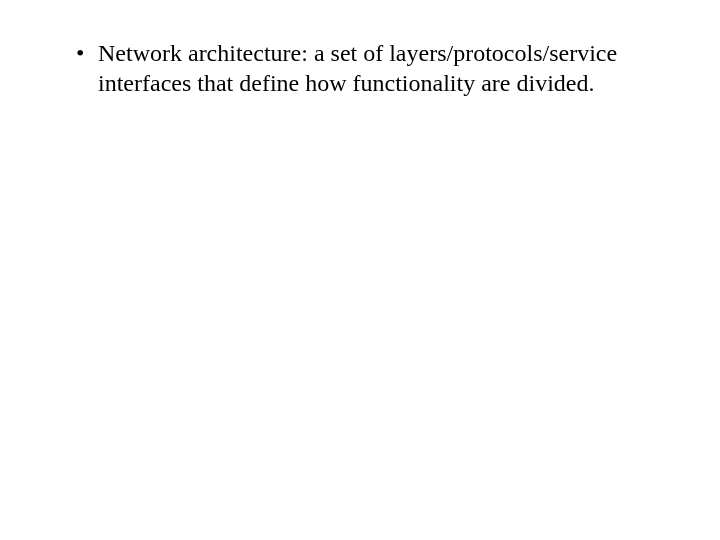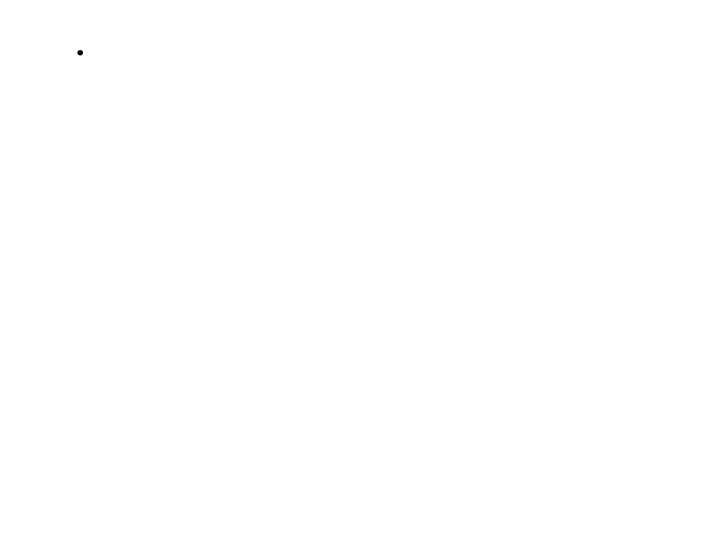--- a/index.html
+++ b/index.html
@@ -32,15 +32,16 @@
       line-height: 1.25;
     }
   </style>
 </head>
 <body>
 
 <div class="slide">
   <ul class="bullets">
     <li>
       <span class="dot">•</span>
+      <span>Network architecture: a set of layers/protocols/service interfaces that define how functionality are divided.</span>
     </li>
   </ul>
 </div>
 
 </body></html>

